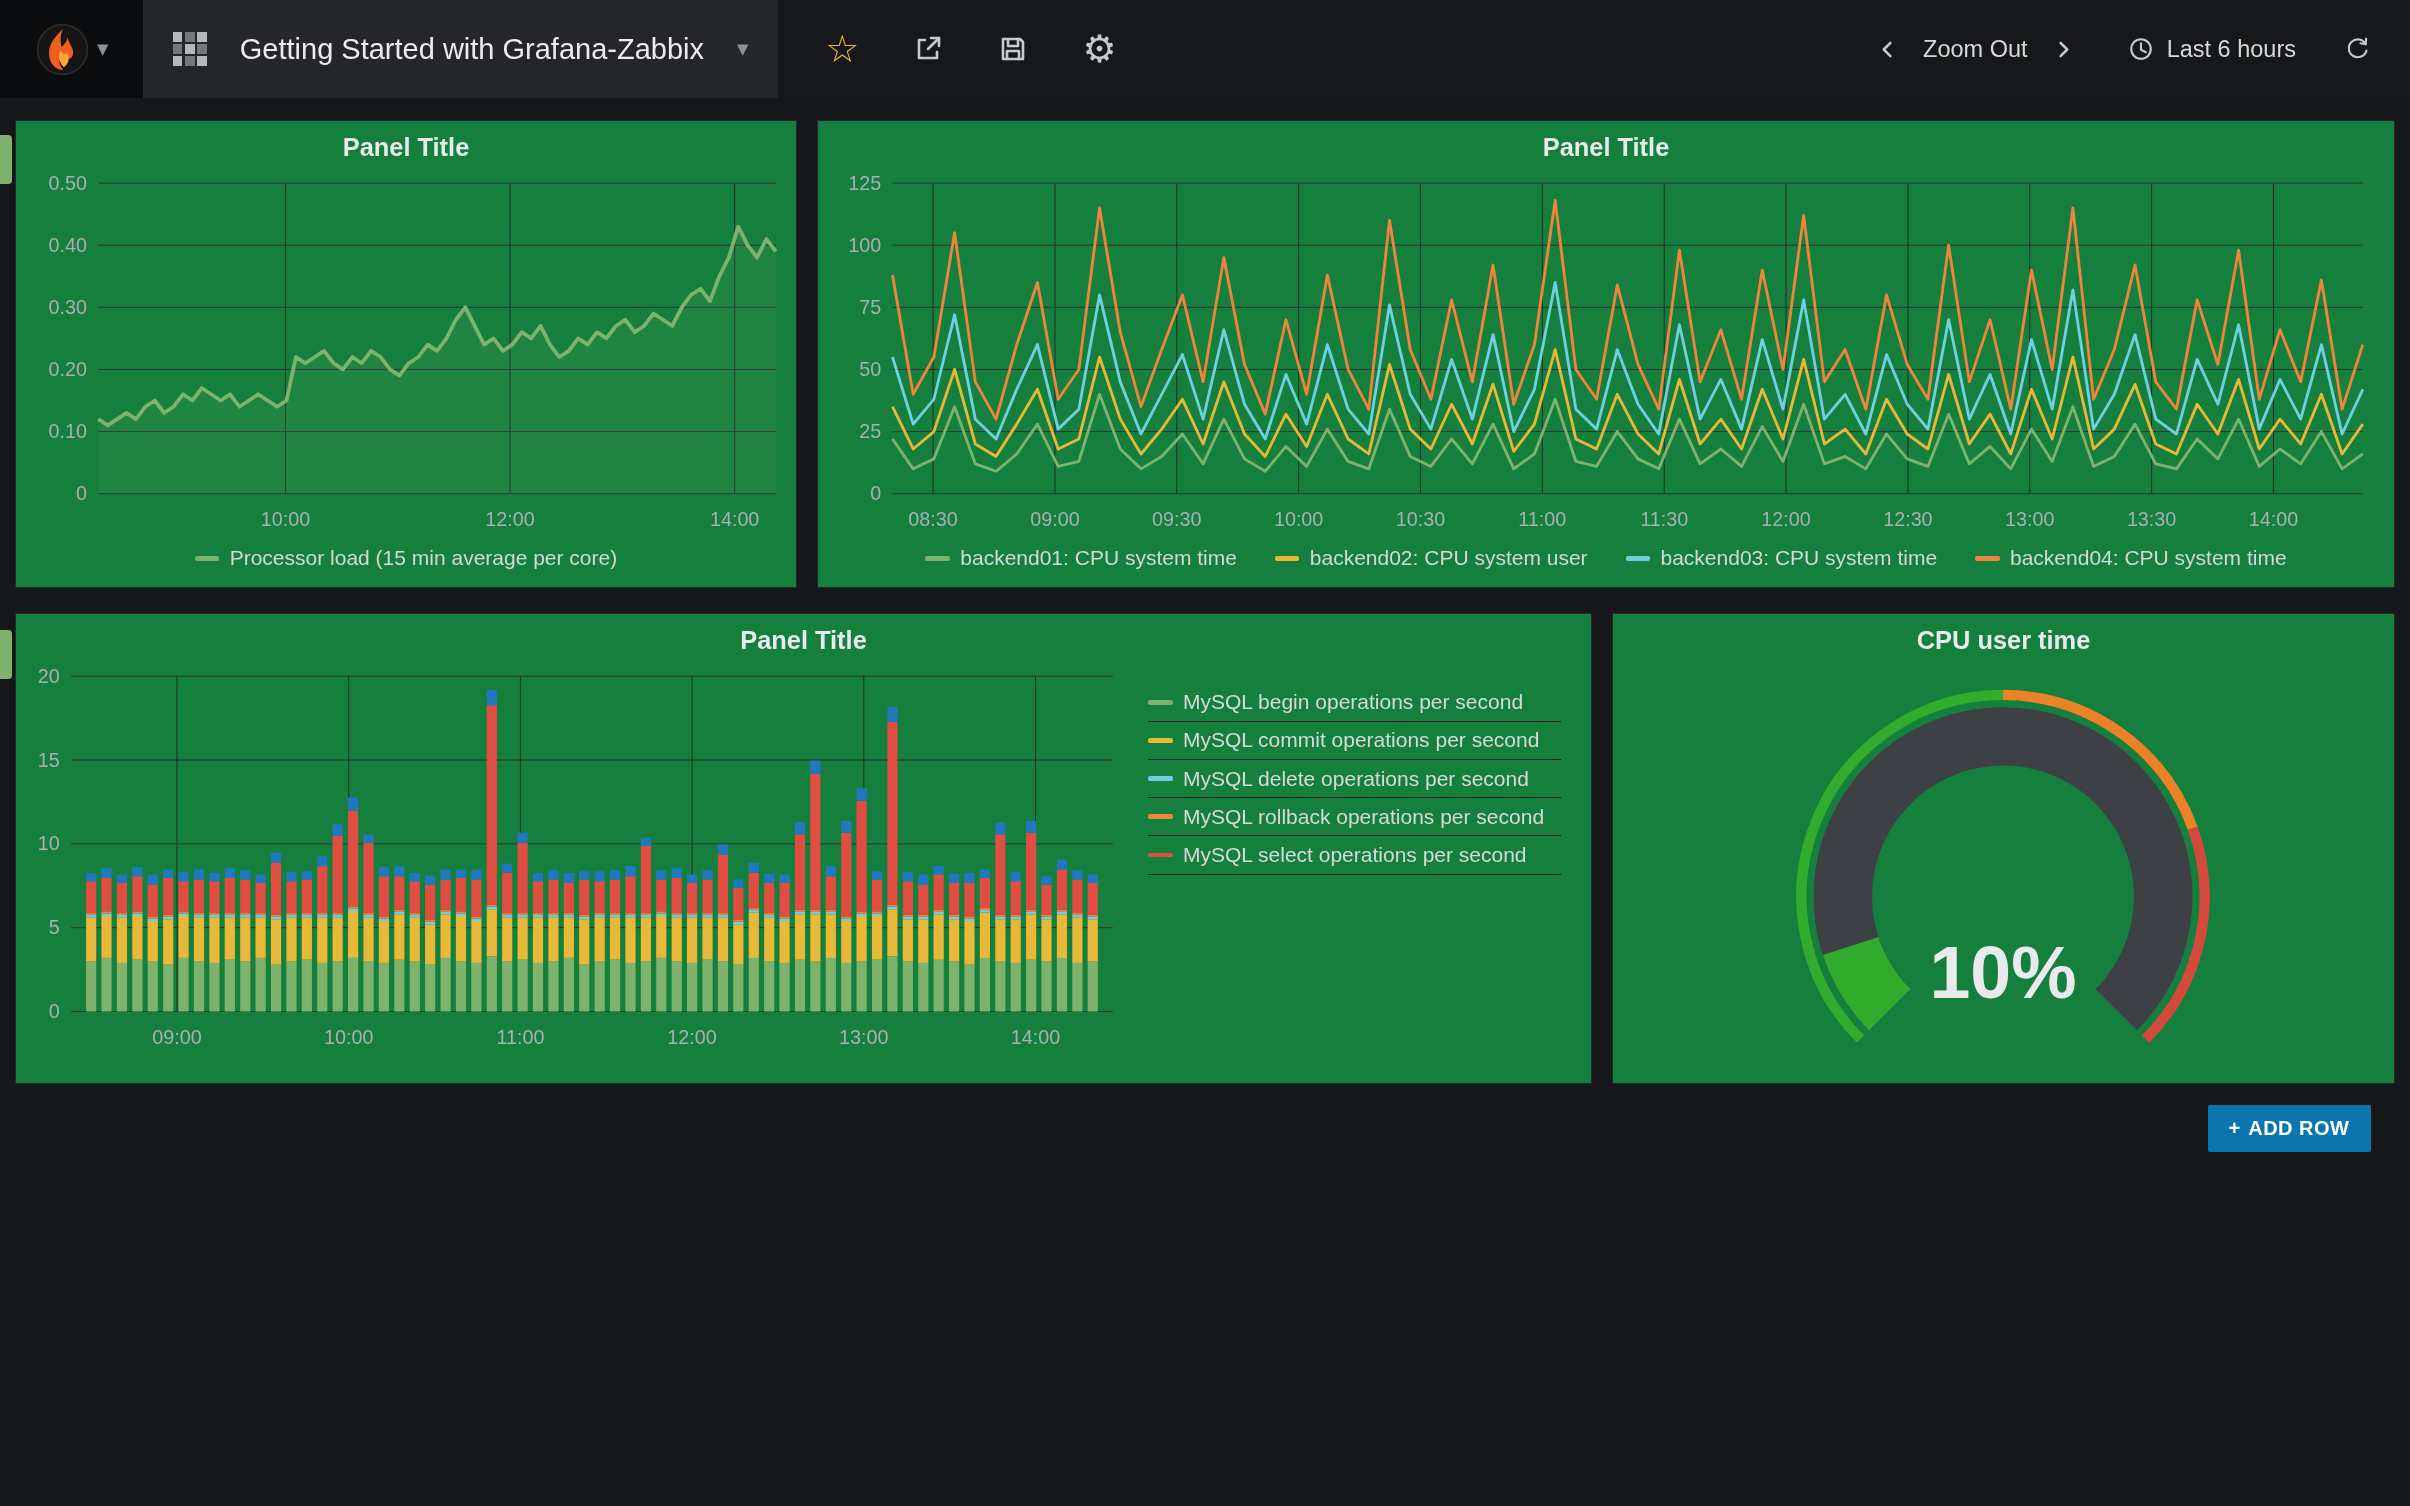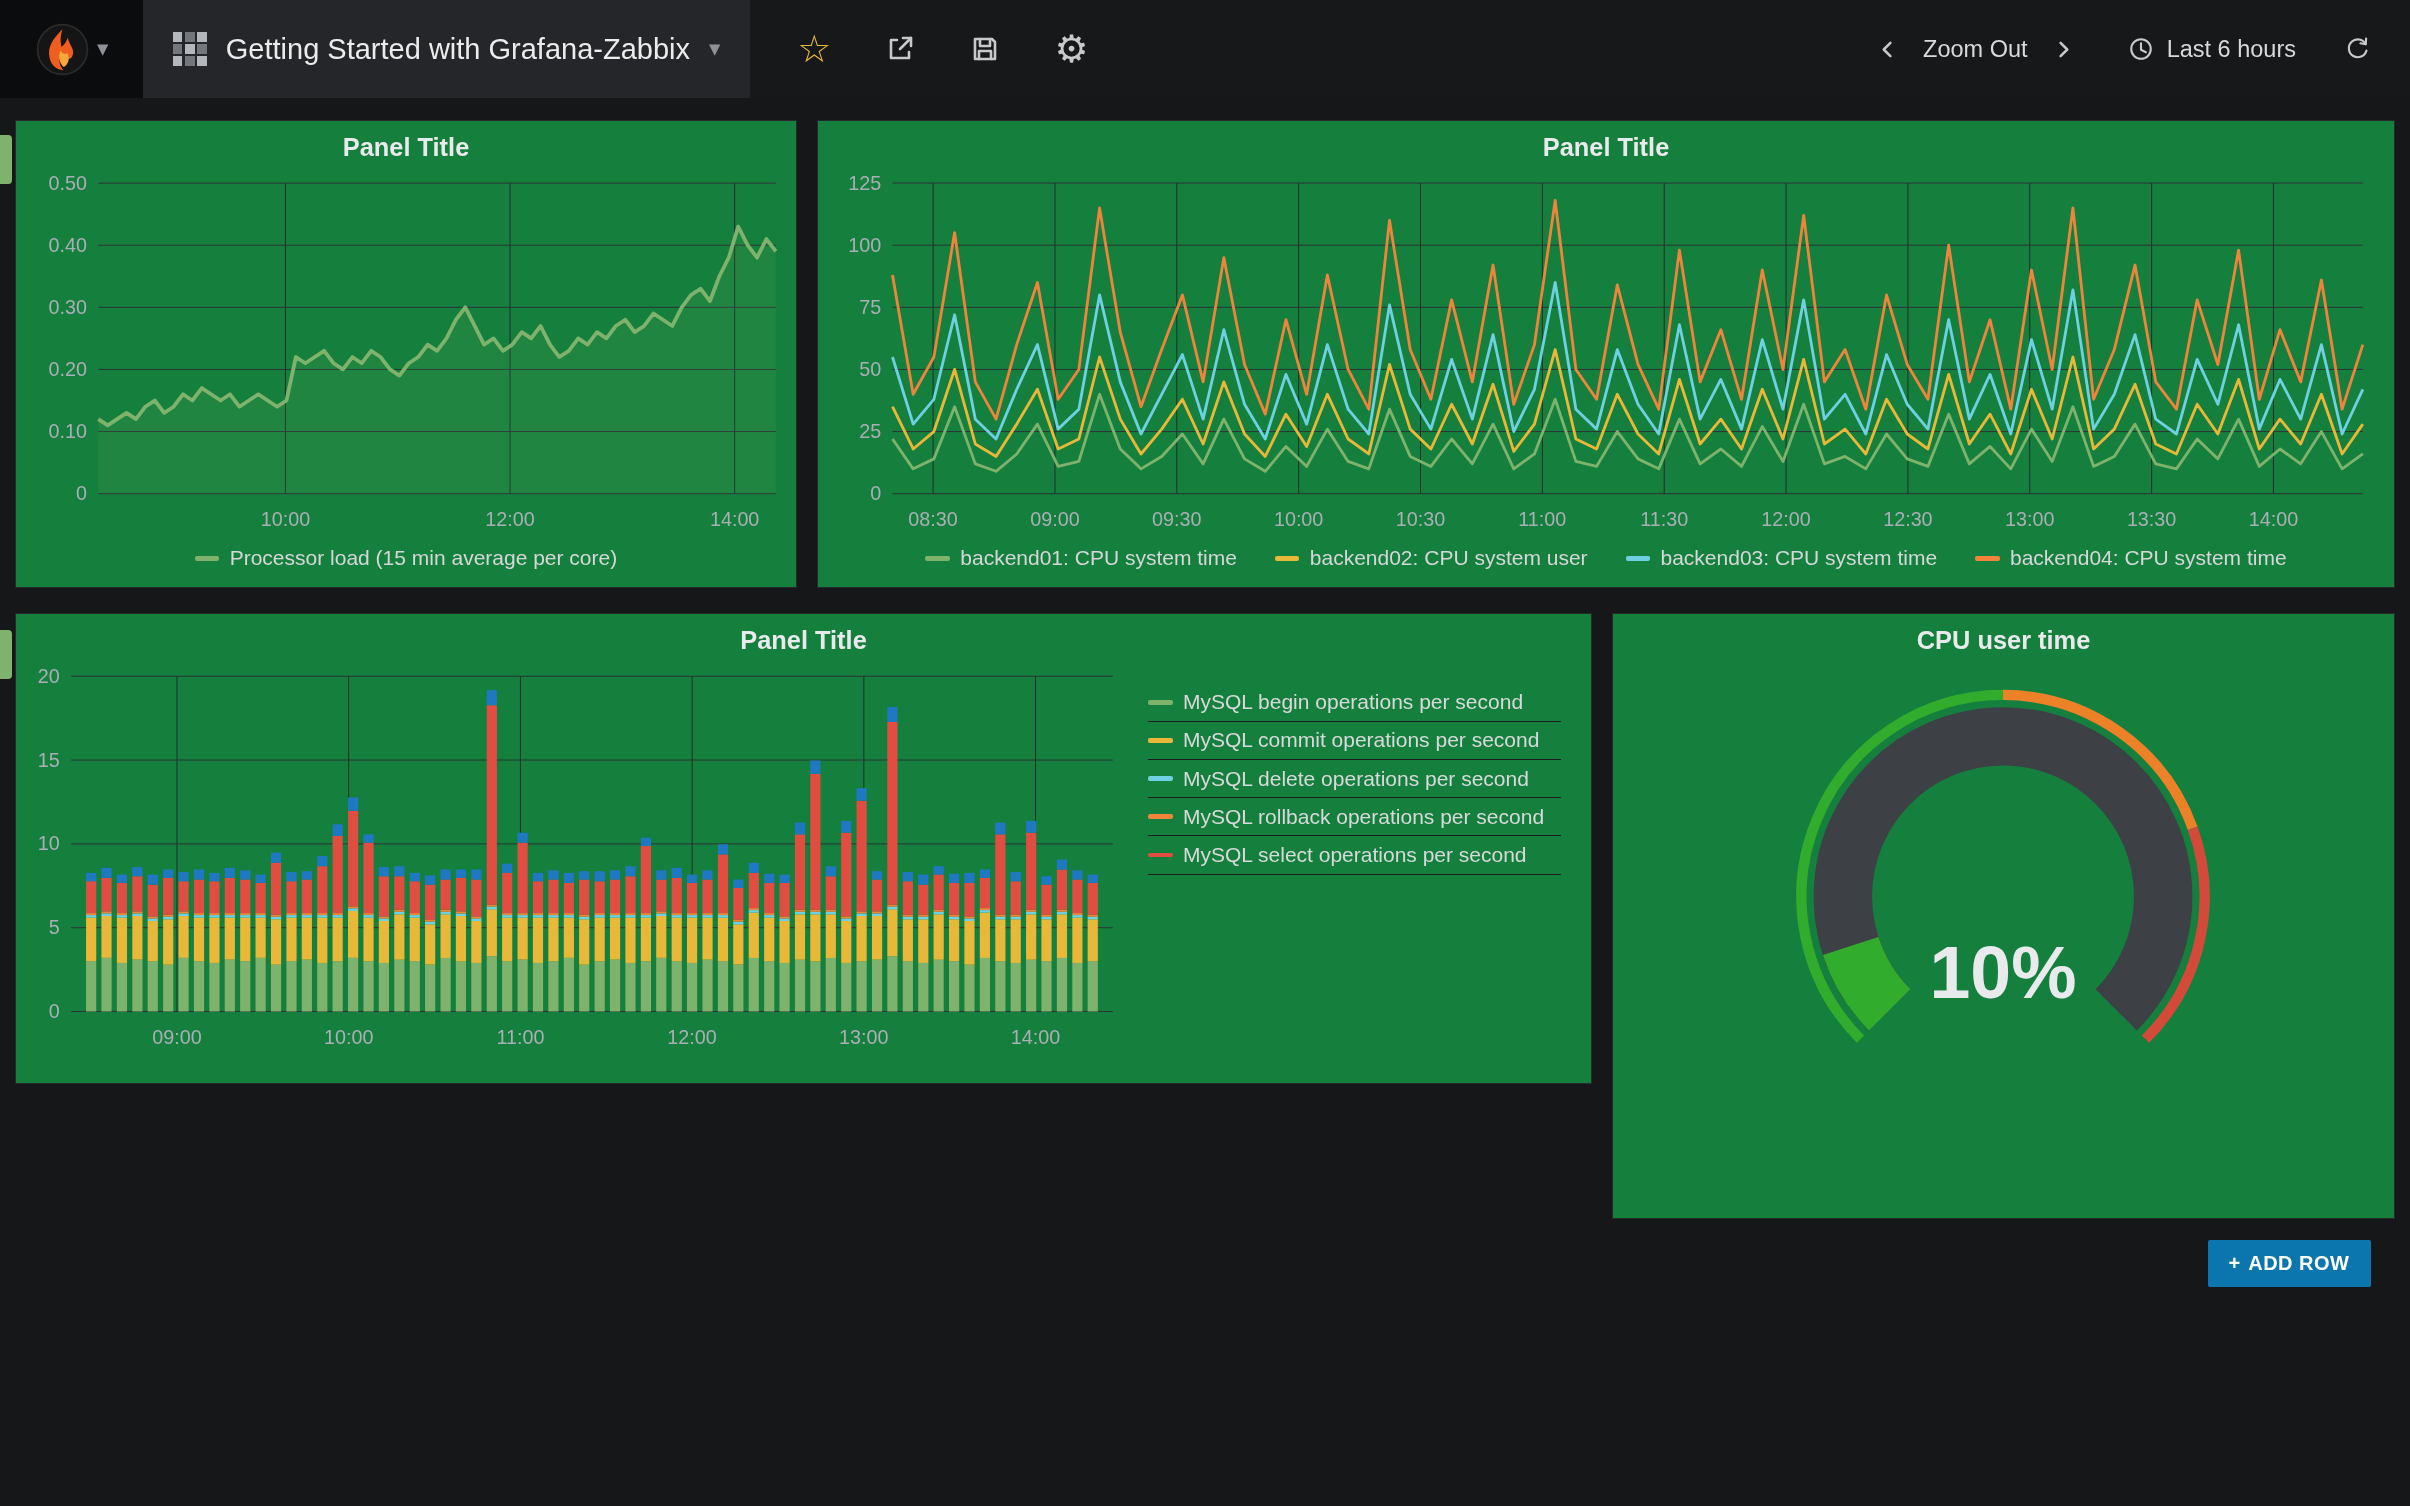--- a/index.html
+++ b/index.html
@@ -1,21 +1,21 @@
 <!DOCTYPE html>
 <html style="font-size:15px"><head>
 <meta charset="utf-8">
 <style>
   *{box-sizing:border-box;margin:0;padding:0}
   html,body{width:2411px;height:1507px;background:#161719;font-family:"Liberation Sans",sans-serif;color:#d8d9da;overflow:hidden;position:relative}
   
   .navbar{height:98px;display:flex;align-items:stretch;background:#17181a}
   .logo-block{width:143px;background:#0b0c0e;display:flex;align-items:center;justify-content:center;gap:7.5px;cursor:pointer}
   .caret{color:#8e9196;font-size:22.6px;line-height:1}
-  .dash-nav{display:flex;align-items:center;gap:19px;background:#242629;padding:0 30px;cursor:pointer}
+  .dash-nav{display:flex;align-items:center;gap:33px;background:#242629;padding:0 30px;cursor:pointer}
   .grid-icon{display:grid;grid-template-columns:repeat(3,9.4px);grid-template-rows:repeat(3,9.4px);gap:2.8px}
   .grid-icon span{background:#b4b7bb}
   .grid-icon span:nth-child(2n){background:#74777c}
   .dash-title{font-size:29px;color:#ececec;font-weight:normal;white-space:nowrap}
   .nav-actions{display:flex;align-items:center;gap:53px;margin-left:47px}
   .icon-btn{background:none;border:none;cursor:pointer;display:flex;align-items:center;padding:0;color:#c7c9cb;font-family:inherit}
   .star{color:#eab839;font-size:38px;line-height:1}
   .gear{color:#c7c9cb;font-size:38px;line-height:1}
   .nav-right{margin-left:auto;display:flex;align-items:center;gap:32px;padding-right:40px}
   .tc-btn{background:none;border:none;color:#d8d9da;font-size:23.5px;font-family:inherit;display:flex;align-items:center;gap:13px;cursor:pointer;padding:0;white-space:nowrap}
@@ -23,21 +23,21 @@
   .nav-svg{stroke:#c7c9cb;fill:none;stroke-width:2.6;stroke-linecap:round;stroke-linejoin:round}
   
   .dash-body{padding:21.7px 16px 0 15px}
   .g-row{display:flex;gap:20px}
   .g-row.second{margin-top:25.4px}
   .panel{background:#15803d;border:0.9px solid #26282e;position:relative;display:flex;flex-direction:column}
   .panel-title{height:47px;line-height:53px;text-align:center;font-size:25.4px;font-weight:bold;color:#e9eaeb;cursor:pointer}
   #p1{width:782px;height:468px}
   #p2{flex:1;height:468px}
   #p3{width:1578px;height:471px}
-  #p4{flex:1;height:606px}
+  #p4{flex:1;height:471px}
   .chart{display:flex;justify-content:center}
   svg text{font-family:"Liberation Sans",sans-serif}
   svg text.tick{fill:#a9afb5;font-size:21px}
   .gauge-value{fill:#e9eaeb;font-size:78px;font-weight:bold}
   
   .legend-row{display:flex;justify-content:center;align-items:center;gap:38px;height:43px;font-size:21px;color:#d5d7d9}
   .legend-item{display:flex;align-items:center;cursor:pointer;white-space:nowrap}
   .dash-swatch{width:24.5px;height:4.7px;border-radius:1.9px;margin-right:10.4px;flex:none}
   .p3body{display:flex;padding:0 7.5px;flex:1}
   .legend-col{width:443px;padding:22.6px 7.5px 0 22.6px}

